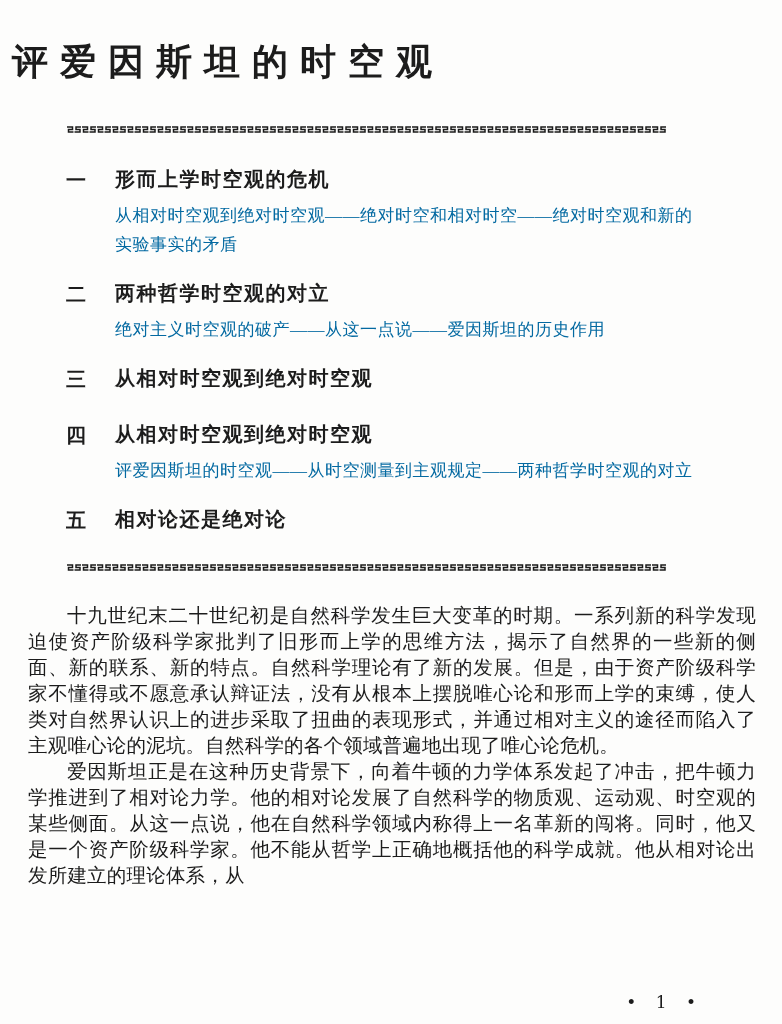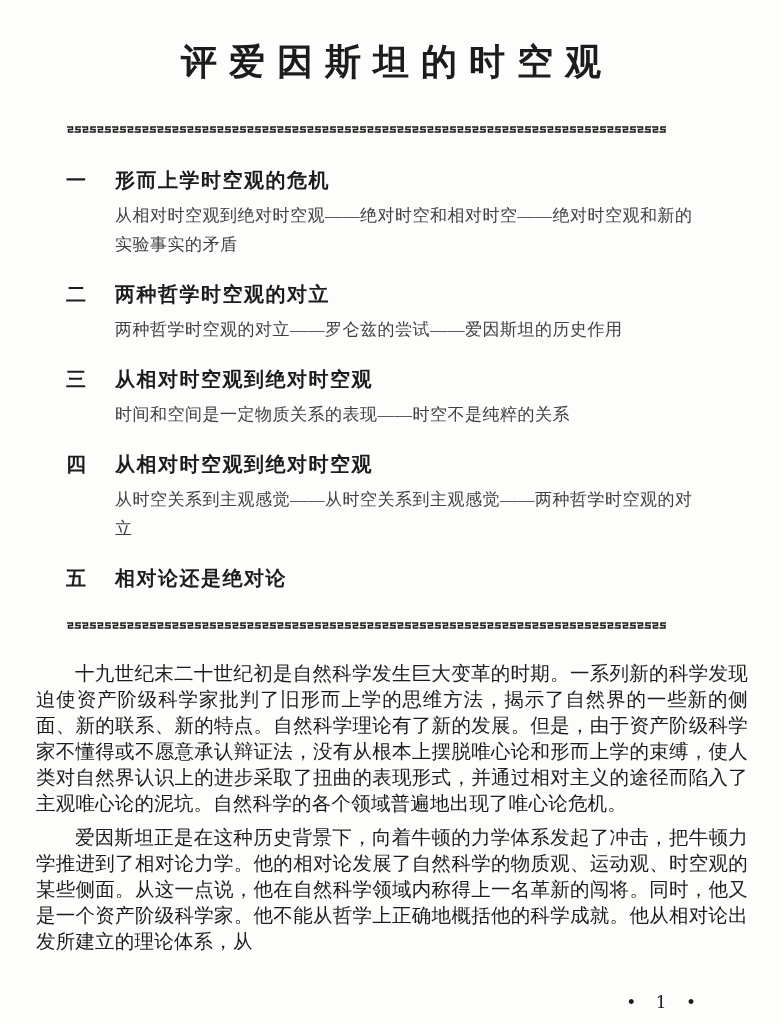--- a/index.html
+++ b/index.html
@@ -13,21 +13,21 @@
     height: 1024px;
     margin: 0 auto;
     background: #fdfdfc;
     color: #1c1c1c;
     overflow: hidden;
     font-family: "Liberation Serif", "DejaVu Serif", serif;
   }
   .doc-title {
     margin: 0;
     padding-top: 40px;
-    text-align: center;
+    text-align: left;
     font-family: "DejaVu Sans", "Liberation Sans", sans-serif;
     font-weight: bold;
     font-size: 36px;
     line-height: 1.2;
     letter-spacing: 12px;
     text-indent: 12px; 
     white-space: nowrap;
   }
   .doc-author {
     margin-top: 30px;
@@ -56,43 +56,43 @@
   .toc-num {
     width: 49px;
     flex: 0 0 49px;
     font-family: "DejaVu Sans", "Liberation Sans", sans-serif;
     font-weight: bold;
     font-size: 20px;
     line-height: 27px;
   }
   .toc-content { flex: 1; }
   .toc-heading {
-    font-family: Liberation Serif, serif;
+    font-family: Liberation Mono, monospace;
     font-weight: bold;
     font-size: 20px;
     line-height: 27px;
     letter-spacing: 1.5px;
     margin-bottom: 7px;
   }
   .toc-sub {
     font-size: 17px;
     line-height: 29px;
     letter-spacing: 0.5px;
     max-width: 592px;
-    color: #404040;
+    color: #0369a1;
   }
   .body-text {
     margin: 30px 26px 0 28px;
     font-size: 19.5px;
     line-height: 26px;
     text-align: justify;
     letter-spacing: 0.2px;
   }
   .body-text p {
-    margin: 8px;
+    margin: 0;
     text-indent: 2em;
   }
   .page-number {
     position: absolute;
     right: 86px;
     bottom: 12px;
     font-size: 17px;
     white-space: pre;
     word-spacing: 14px;
     font-family: "DejaVu Serif", "Liberation Serif", serif;
@@ -124,37 +124,36 @@
         <div class="toc-content">
           <div class="toc-heading">形而上学时空观的危机</div>
           <div class="toc-sub">从相对时空观到绝对时空观——绝对时空和相对时空——绝对时空观和新的实验事实的矛盾</div>
         </div>
       </div>
 
       <div class="toc-row">
         <div class="toc-num">二</div>
         <div class="toc-content">
           <div class="toc-heading">两种哲学时空观的对立</div>
-          <div class="toc-sub">两种哲学时空观的对立——罗仑兹的尝试——爱因斯坦的历史作用</div>
+          <div class="toc-sub">绝对主义时空观的破产——从这一点说——爱因斯坦的历史作用</div>
         </div>
       </div>
 
       <div class="toc-row">
         <div class="toc-num">三</div>
         <div class="toc-content">
           <div class="toc-heading">从相对时空观到绝对时空观</div>
-          <div class="toc-sub">时间和空间是一定物质关系的表现——时空不是纯粹的关系</div>
         </div>
       </div>
 
       <div class="toc-row">
         <div class="toc-num">四</div>
         <div class="toc-content">
           <div class="toc-heading">从相对时空观到绝对时空观</div>
-          <div class="toc-sub">从时空关系到主观感觉——从时空关系到主观感觉——两种哲学时空观的对立</div>
+          <div class="toc-sub">评爱因斯坦的时空观——从时空测量到主观规定——两种哲学时空观的对立</div>
         </div>
       </div>
 
       <div class="toc-row">
         <div class="toc-num">五</div>
         <div class="toc-content">
           <div class="toc-heading">相对论还是绝对论</div>
         </div>
       </div>
 

